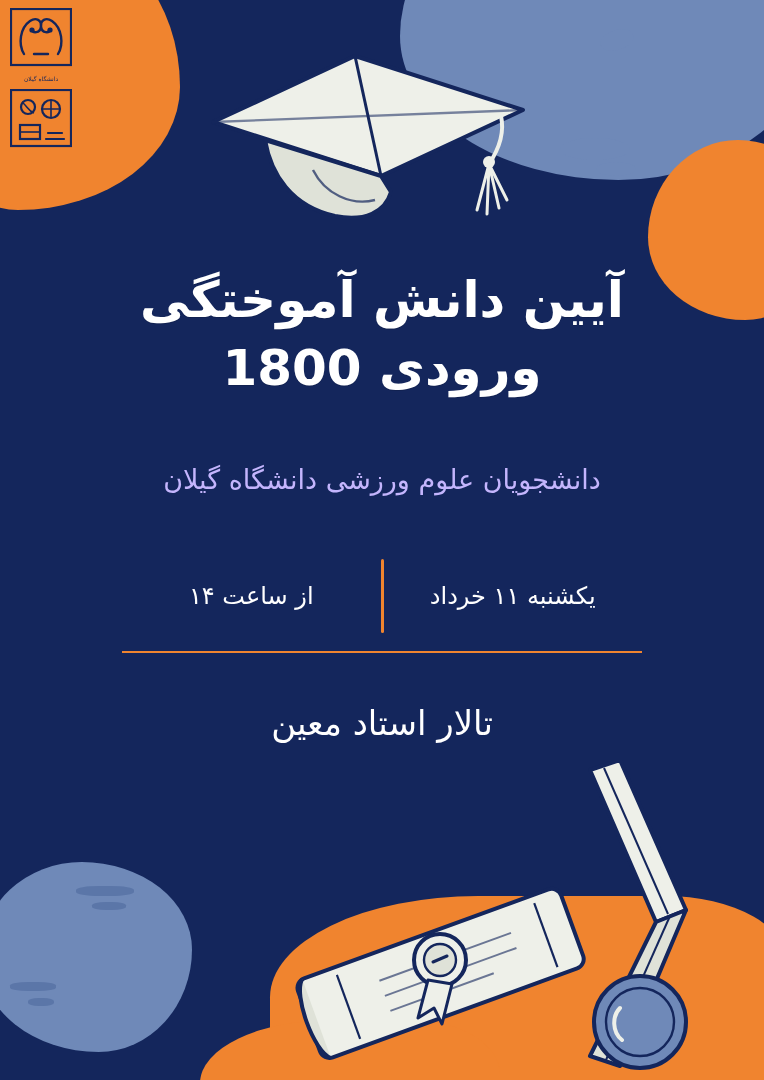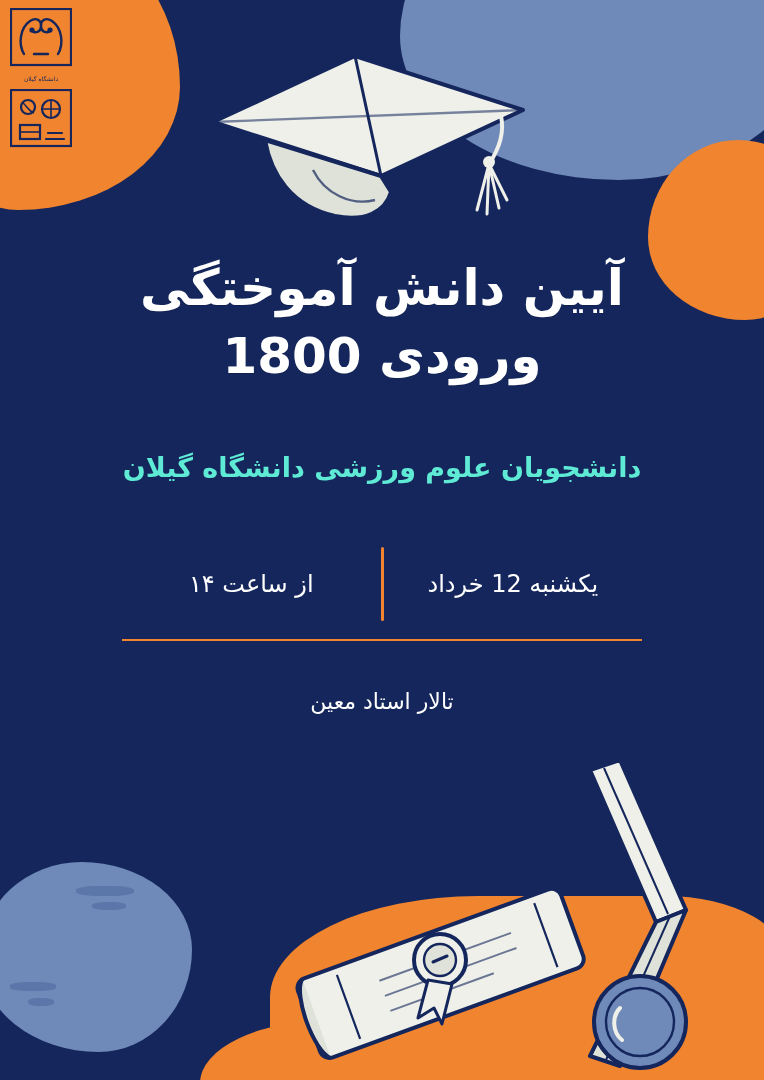--- a/index.html
+++ b/index.html
@@ -157,29 +157,29 @@
     text-align: center;
     color: #ffffff;
     padding: 0 60px;
     box-sizing: border-box;
   }
   .title {
     font-size: 50px;
     font-weight: bold;
     line-height: 1.35;
     letter-spacing: 0px;
-    margin: 0;
+    margin: 12px;
     text-shadow: 0 1px 0 rgba(0,0,0,0.12);
   }
   .subtitle {
     font-size: 27px;
-    font-weight: bold;
+    font-weight: normal;
     line-height: 1.5;
     margin: 58px 0 0 0;
-    color: #5eead4;
+    color: #c4b5fd;
   }
 
   .when-wrap {
     margin: 58px auto 0 auto;
     width: 520px;
     position: relative;
   }
   .when-row {
     display: flex;
     flex-direction: row;
@@ -202,21 +202,21 @@
     border-radius: 2px;
   }
   .h-divider {
     height: 2px;
     background: #f0842f;
     width: 520px;
     margin: 0 auto;
   }
 
   .place {
-    font-size: 22px;
+    font-size: 34px;
     line-height: 1.55;
     margin: 44px 0 0 0;
     color: #ffffff;
   }
   .place-line2 {
     display: block;
   }
 </style>
 </head>
 <body>
@@ -327,21 +327,21 @@
   <div class="content">
     <h1 class="title">
       <span>آیین دانش آموختگی</span><br>
       <span>ورودی 1800</span>
     </h1>
 
     <p class="subtitle">دانشجویان علوم ورزشی دانشگاه گیلان</p>
 
     <div class="when-wrap">
       <div class="when-row">
-        <div class="when-cell">یکشنبه 12 خرداد</div>
+        <div class="when-cell">یکشنبه ۱۱ خرداد</div>
         <div class="v-divider"></div>
         <div class="when-cell">از ساعت ۱۴</div>
       </div>
       <div class="h-divider"></div>
     </div>
 
     <p class="place">
       <span>تالار استاد معین</span><br>
     </p>
   </div>

